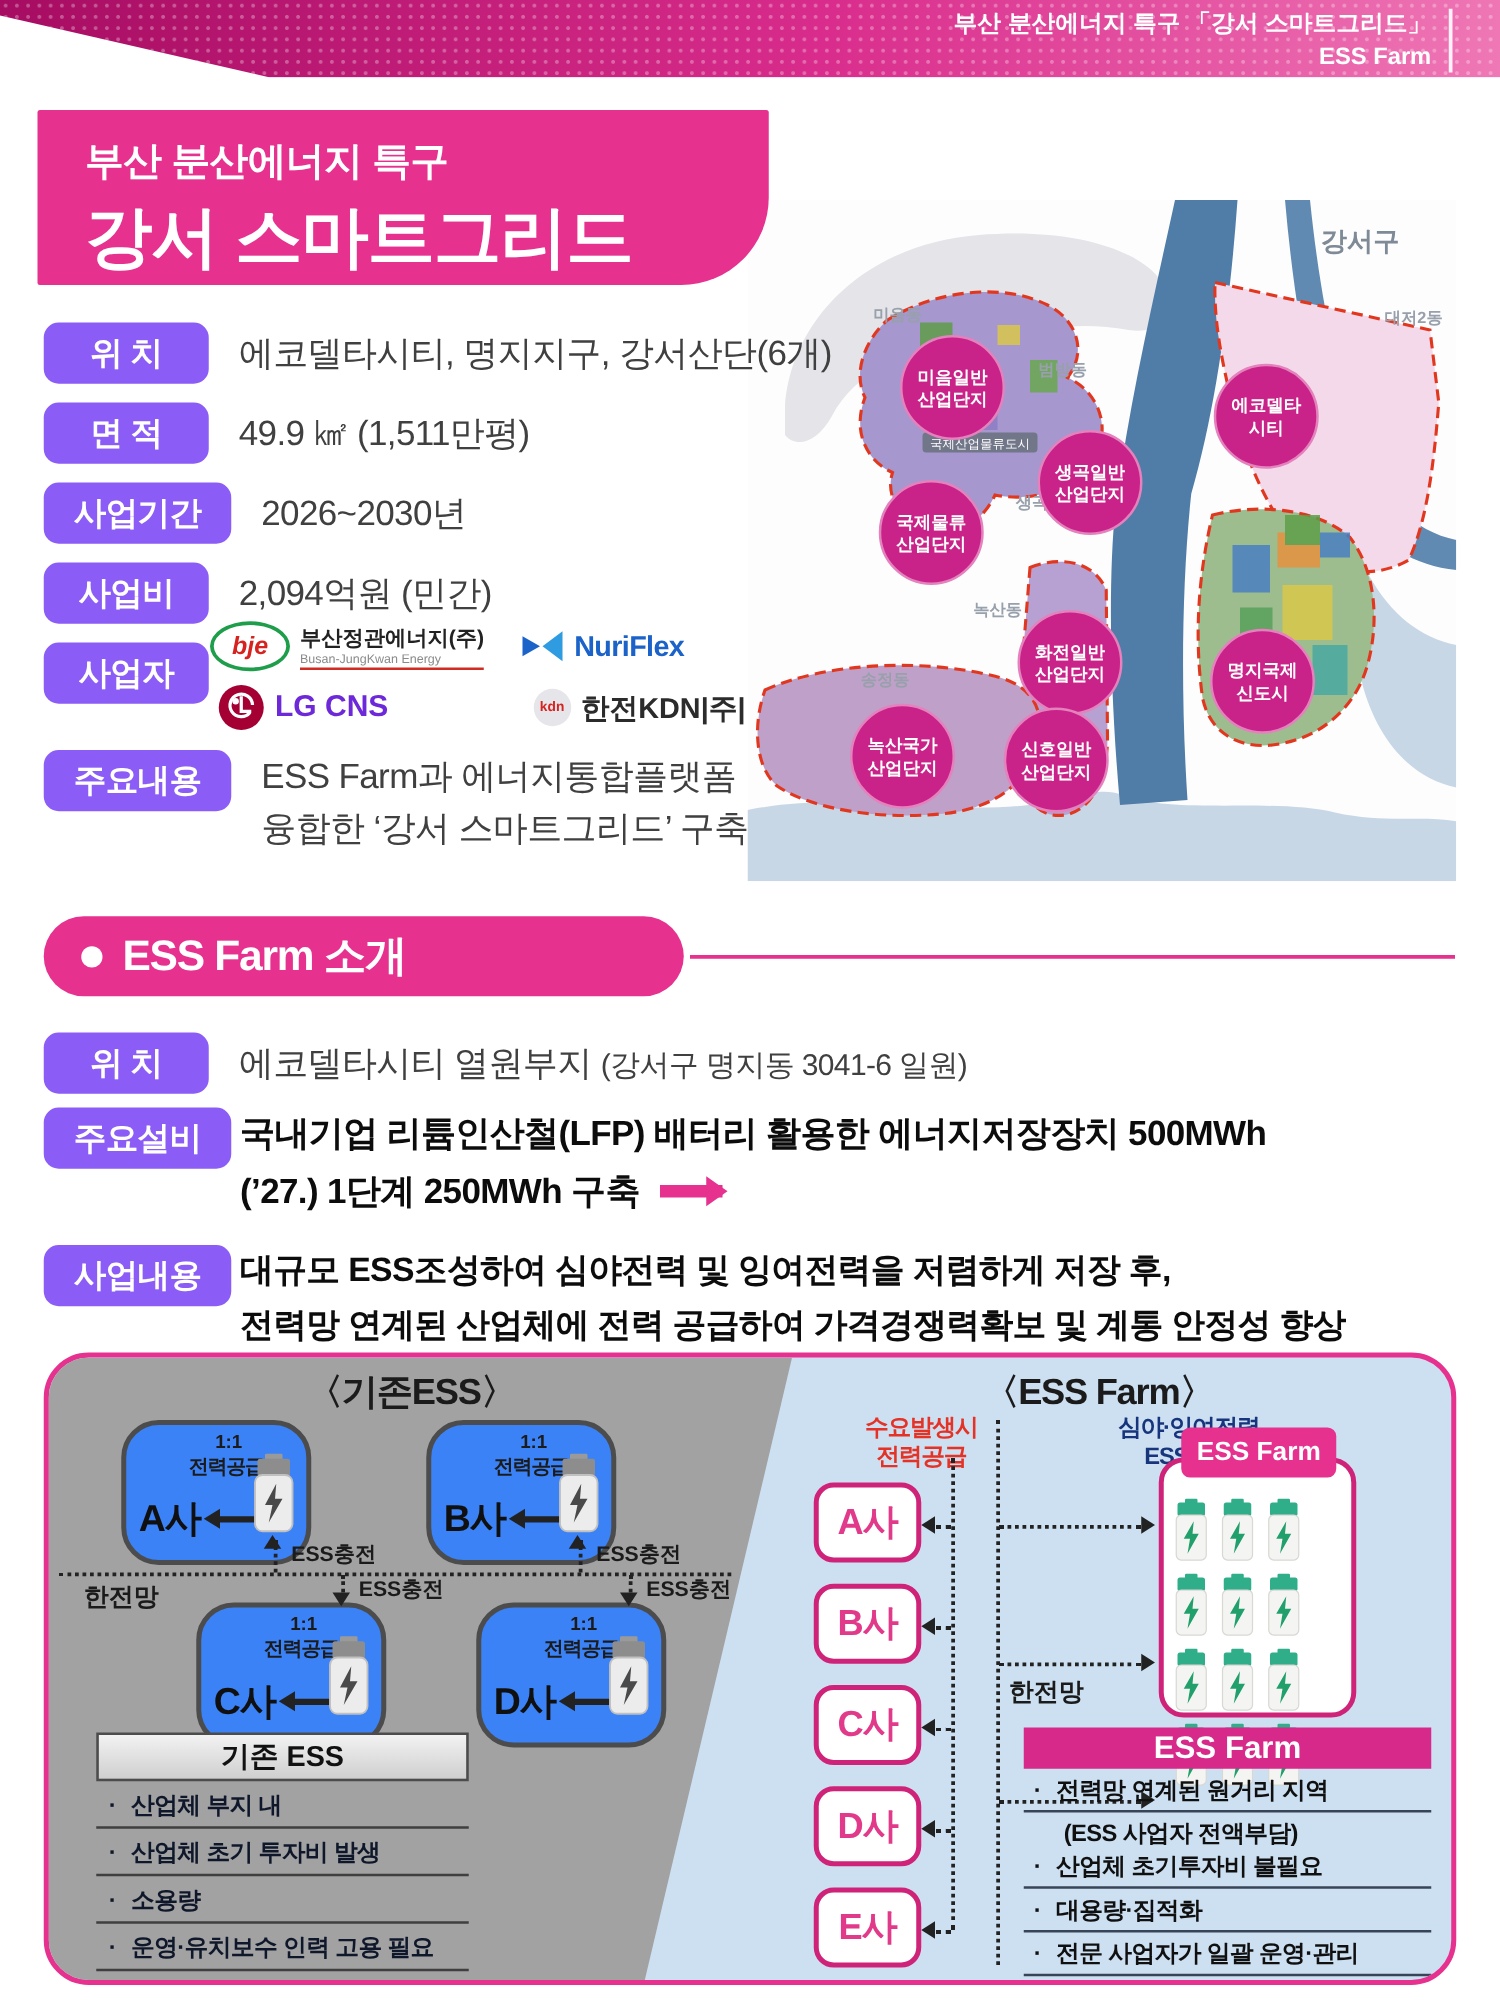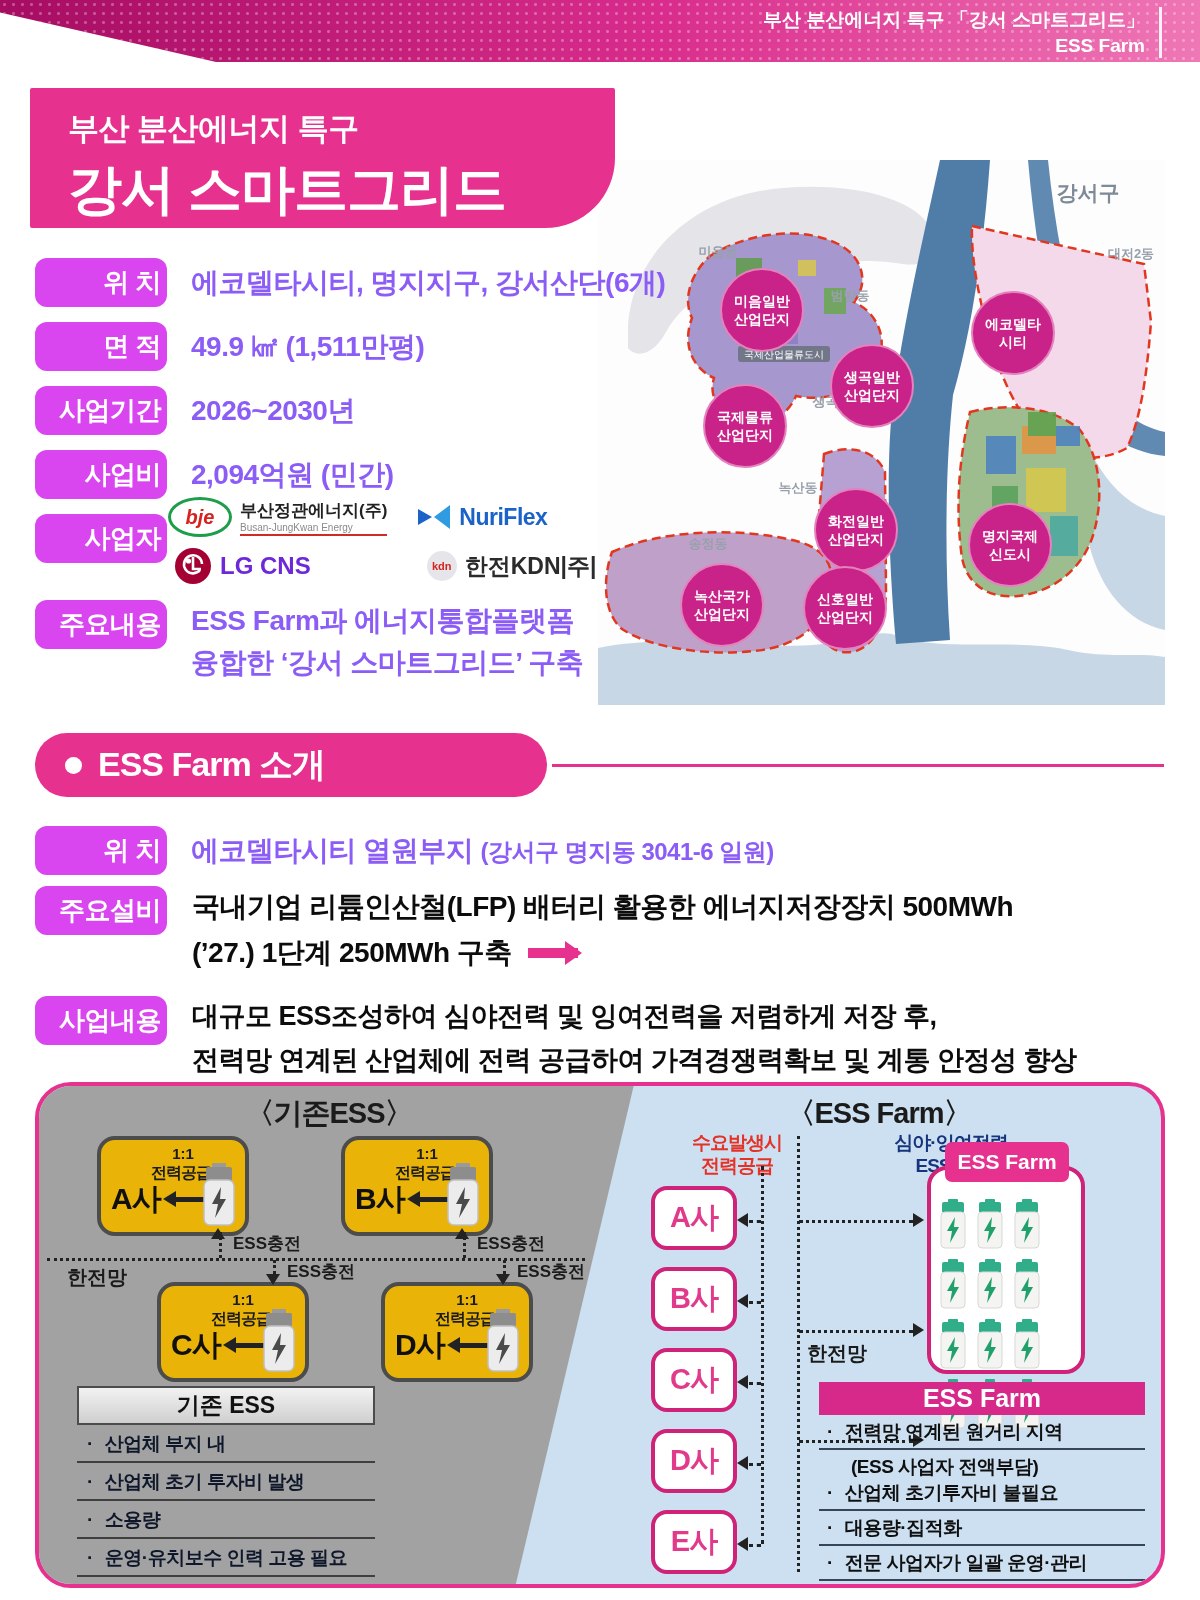--- a/index.html
+++ b/index.html
@@ -25,24 +25,24 @@
   
   .title-box {
     position:absolute; left:30px; top:88px; width:585px; height:140px; z-index:2;
     background:#e6318f; border-radius:2px 2px 70px 2px; color:#fff; padding:20px 0 0 38px;
   }
   .title-box .t1 { font-size:31px; font-weight:800; letter-spacing:-0.5px; }
   .title-box .t2 { font-size:54px; font-weight:800; letter-spacing:-1px; margin-top:4px; }
   
   .info-row { position:absolute; left:35px; display:flex; align-items:center; gap:24px; z-index:2; white-space:nowrap; }
   .badge {
-    display:inline-block; min-width:132px; text-align:right; background:#d946ef; color:#fff;
-    font-size:26px; font-weight:800; padding:7px 6px; border-radius:12px; letter-spacing:-0.5px;
-  }
-  .val { font-size:28px; font-weight:700; color:#8b5cf6; letter-spacing:-0.5px; }
+    display:inline-block; min-width:132px; text-align:center; background:#8b5cf6; color:#fff;
+    font-size:26px; font-weight:800; padding:7px 24px; border-radius:12px; letter-spacing:-0.5px;
+  }
+  .val { font-size:28px; font-weight:400; color:#404040; letter-spacing:-0.5px; }
   .val .paren { font-size:24px; }
   .ops { position:absolute; left:168px; top:497px; display:flex; flex-direction:column; gap:10px; z-index:2; }
   .ops-line { display:flex; align-items:center; gap:30px; }
   .ops-line.second { margin-left:6px; gap:116px; }
   .logo-item { display:flex; align-items:center; gap:8px; }
   .bje-oval {
     width:64px; height:40px; border:3px solid #1e9e4b; border-radius:50%;
     display:flex; align-items:center; justify-content:center;
     color:#d6231f; font-weight:800; font-style:italic; font-size:20px;
   }
@@ -74,21 +74,21 @@
   .parrow { width:50px; height:10px; background:#e6318f; position:relative; display:inline-block; margin:0 28px 0 16px; }
   .parrow::after { content:""; position:absolute; right:-16px; top:-7px; border:12px solid transparent; border-left:17px solid #e6318f; }
   
   .panel {
     position:absolute; left:35px; top:1082px; width:1130px; height:506px; z-index:1;
     border:4px solid #e6318f; border-radius:36px; background:#cde0f2; overflow:hidden;
   }
   .panel-gray { position:absolute; left:0; top:0; width:100%; height:100%; background:#a2a2a2;
     clip-path: polygon(0 0, 53% 0, 42.5% 100%, 0 100%); }
   .dg-title { position:absolute; font-size:29px; font-weight:800; color:#1b1b1b; text-align:center; letter-spacing:-1px; }
-  .ebox { position:absolute; width:152px; height:100px; background:#eab308; border:4px solid #4c4c4c; border-radius:18px; }
+  .ebox { position:absolute; width:152px; height:116px; background:#3b82f6; border:4px solid #4c4c4c; border-radius:30px; }
   .ratio { position:absolute; top:5px; left:50px; width:64px; text-align:center; font-size:15px; font-weight:800; color:#1b1b1b; }
   .supply { position:absolute; top:23px; left:36px; width:88px; text-align:center; font-size:16px; font-weight:800; color:#1b1b1b; letter-spacing:-1px;}
   .crow { position:absolute; left:10px; bottom:12px; display:flex; align-items:center; gap:7px; }
   .cname { font-size:30px; font-weight:800; color:#101010; letter-spacing:-1px; }
   .larrow { width:42px; height:5px; background:#222; position:relative; display:inline-block; }
   .larrow::before { content:""; position:absolute; left:-13px; top:-6px; border:8px solid transparent; border-right:13px solid #222; }
   .gbat { position:absolute; right:8px; top:22px; width:36px; height:66px; }
   .vdt { position:absolute; width:0; border-left:3px dotted #222; }
   .hdt { position:absolute; height:0; border-top:3px dotted #222; }
   .dlab { position:absolute; font-size:17px; font-weight:800; color:#1b1b1b; white-space:nowrap; }

